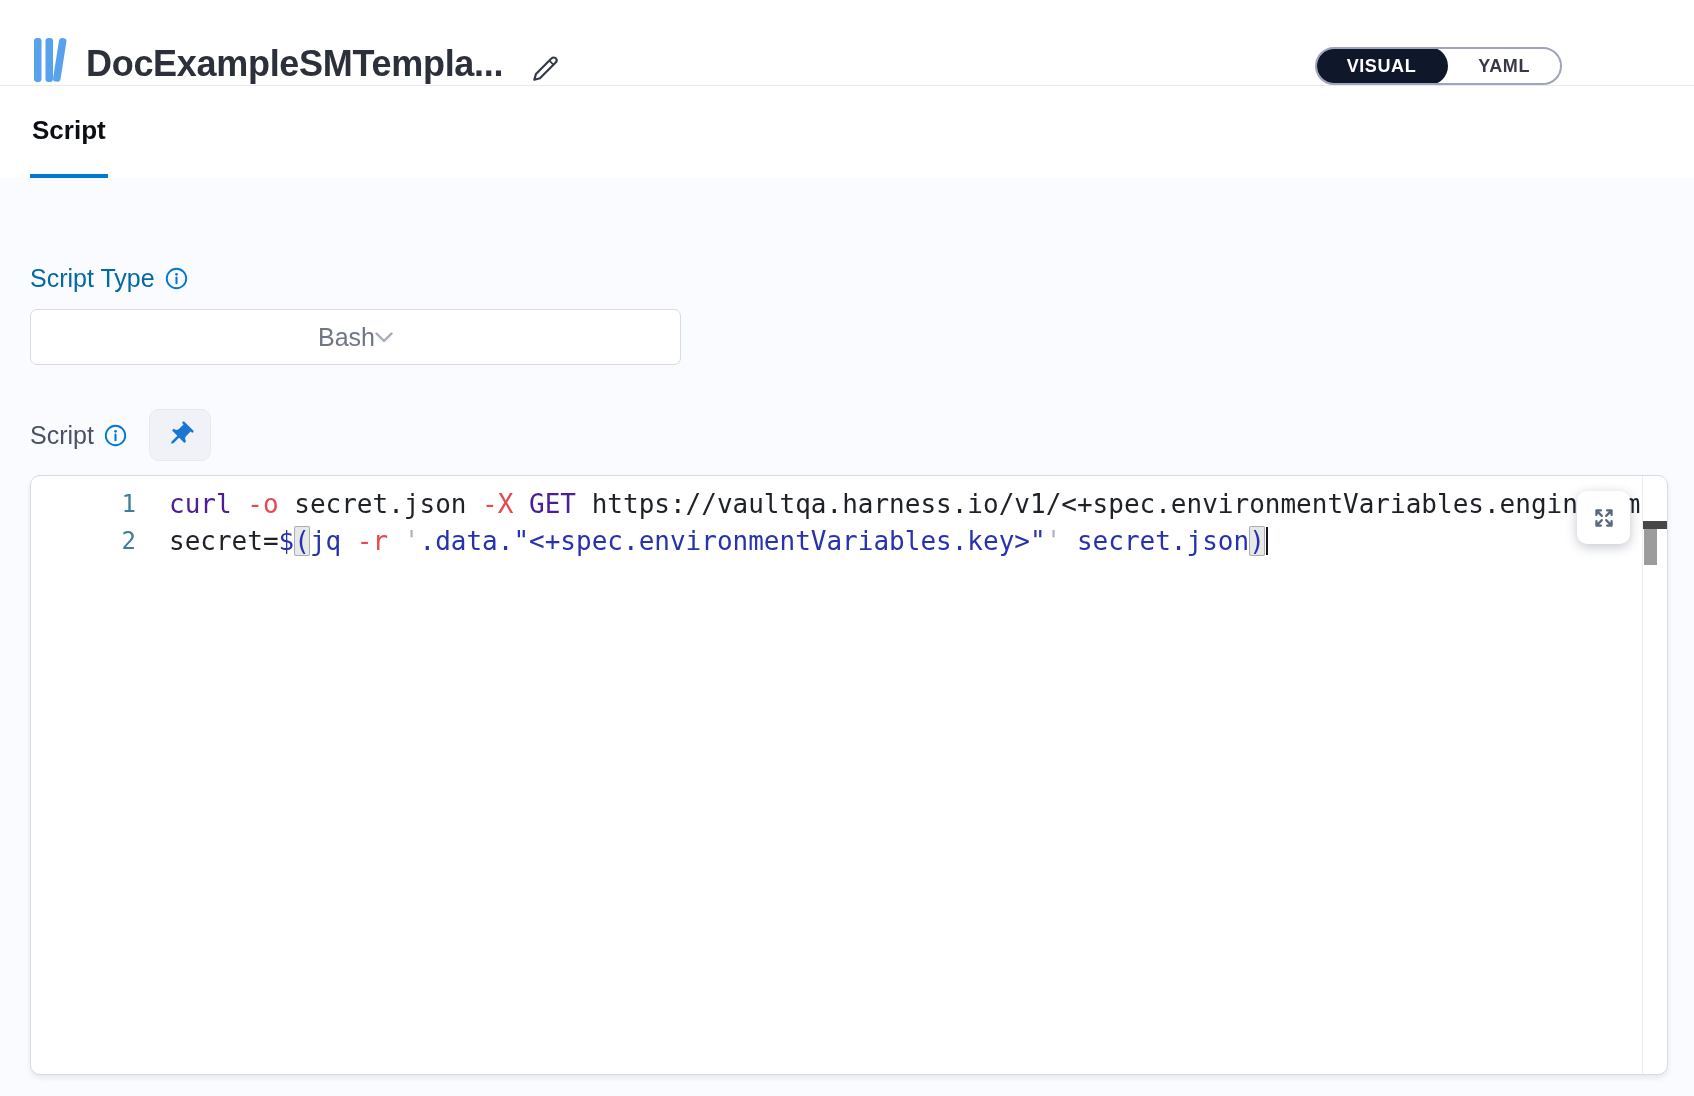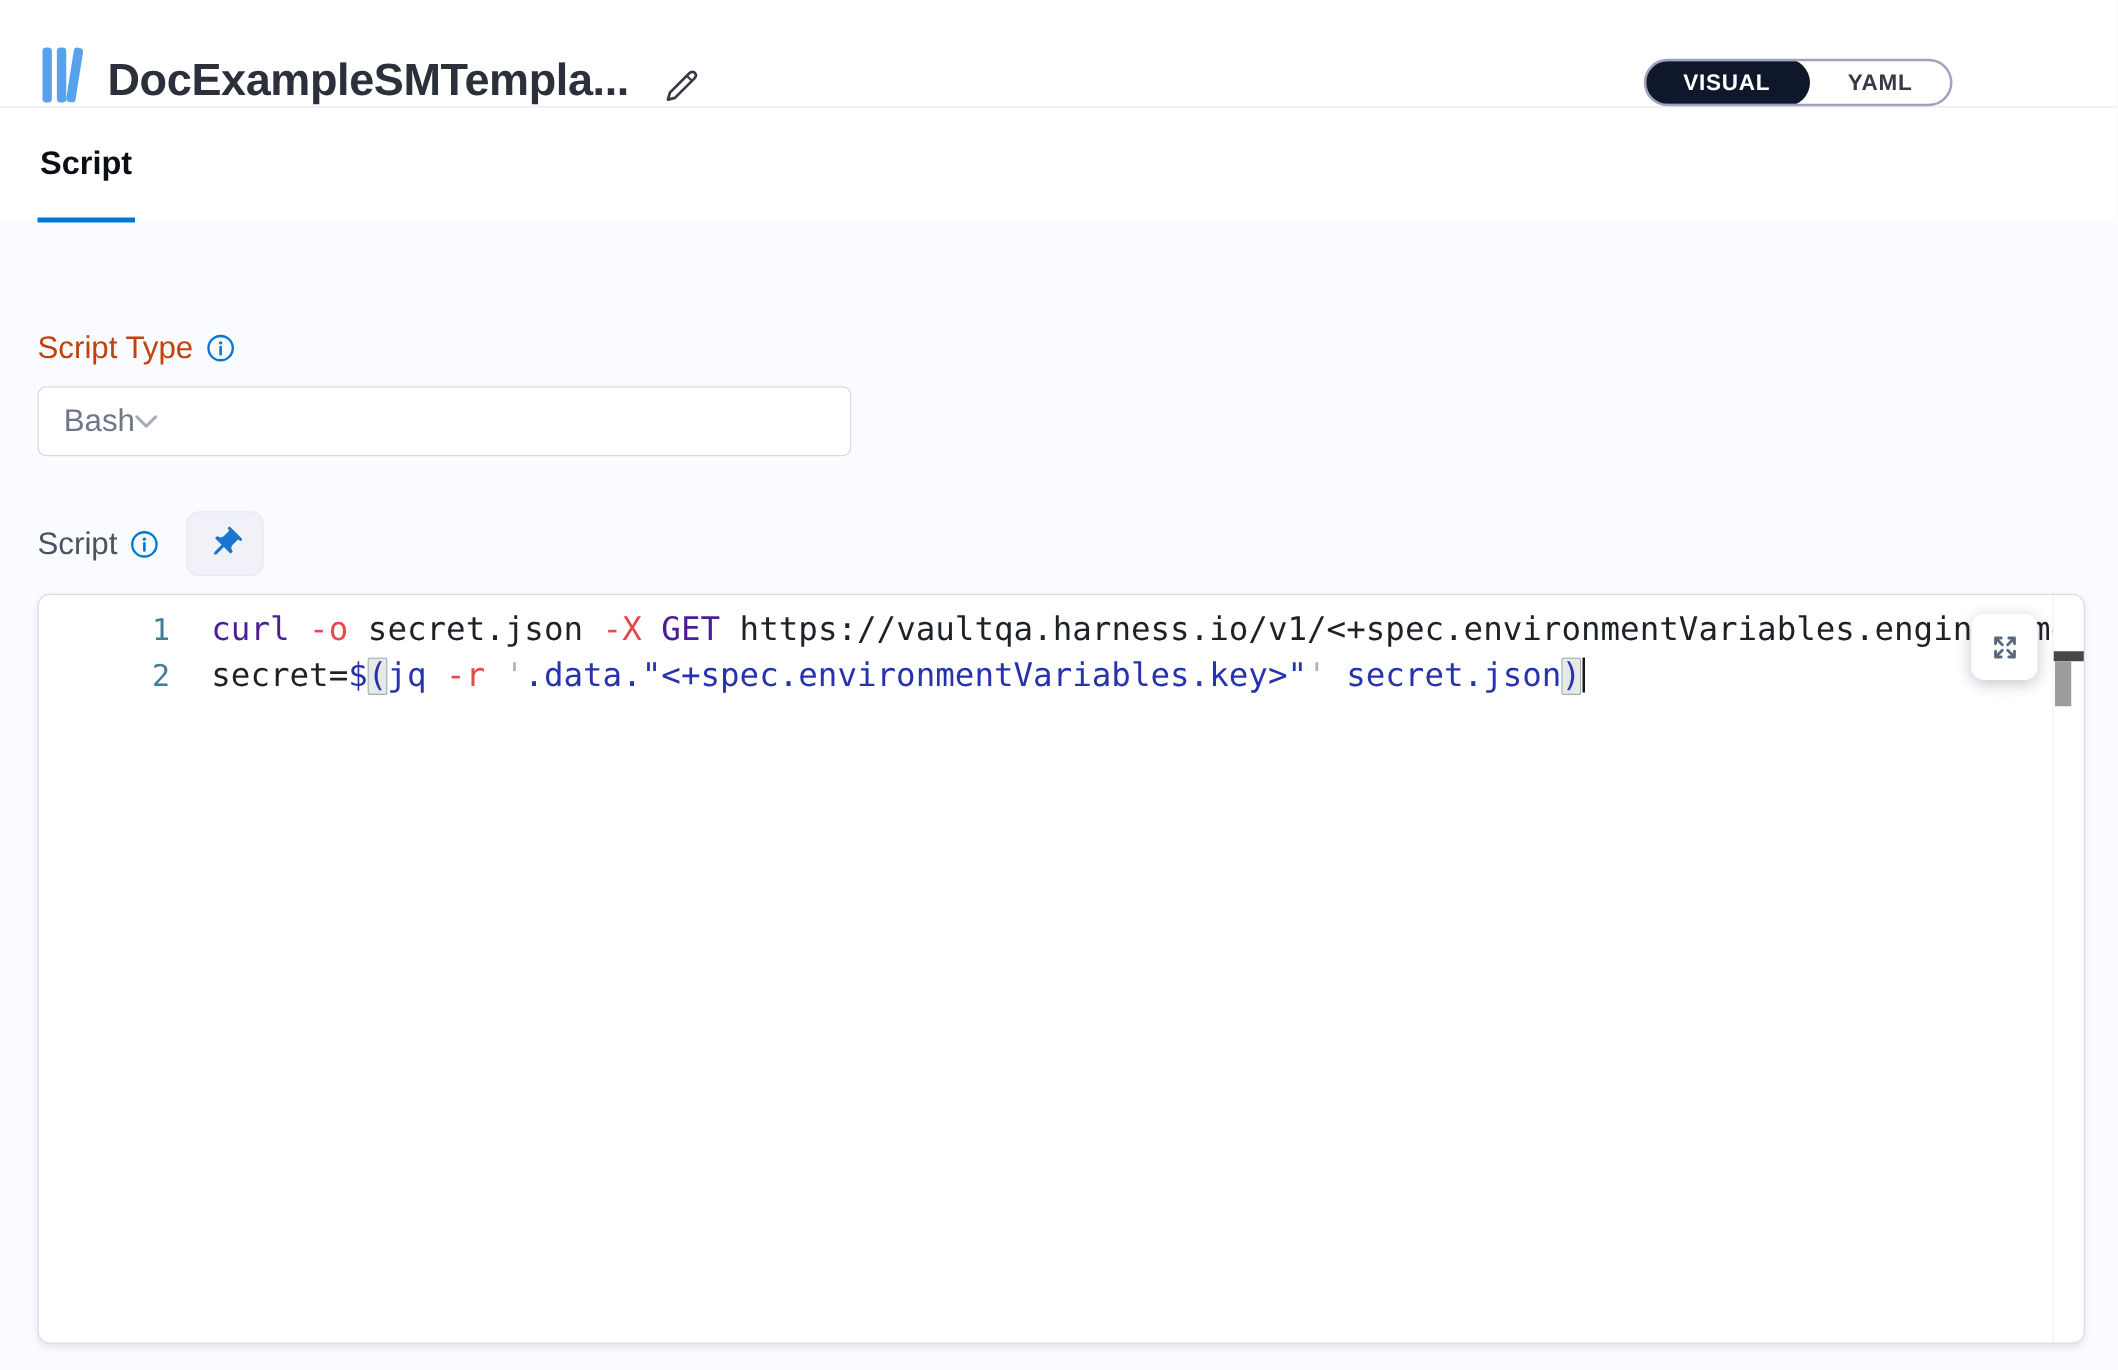--- a/index.html
+++ b/index.html
@@ -40,26 +40,26 @@
   .tab {
     display:flex; align-items:center; font-size:26px; color:#383946;
     cursor:pointer; border-bottom:4px solid transparent; padding:0 2px;
   }
   .tab.active { font-weight:700; color:#0b0e13; border-bottom-color:#0278d5; }
 
   
   .main { padding:86px 26px 0 30px; }
   .field-label {
     display:inline-flex; align-items:center; gap:10px;
-    font-size:25px; color:#c2410c;
+    font-size:25px; color:#0369a1;
   }
   .select {
     margin-top:16px; width:651px; height:56px; background:#fff;
     border:1px solid #d8dbe4; border-radius:7px; display:flex;
-    align-items:center; justify-content:flex-start; padding:0 20px;
+    align-items:center; justify-content:center; padding:0 20px;
     cursor:pointer;
   }
   .select .val { font-size:25px; color:#6e7687; }
   .script-row { margin-top:44px; display:flex; align-items:center; }
   .script-row .lbl {
     display:inline-flex; align-items:center; gap:10px;
     font-size:25px; color:#4b5262;
   }
   .pin-btn {
     margin-left:22px; width:62px; height:52px; background:#f1f2f8;

